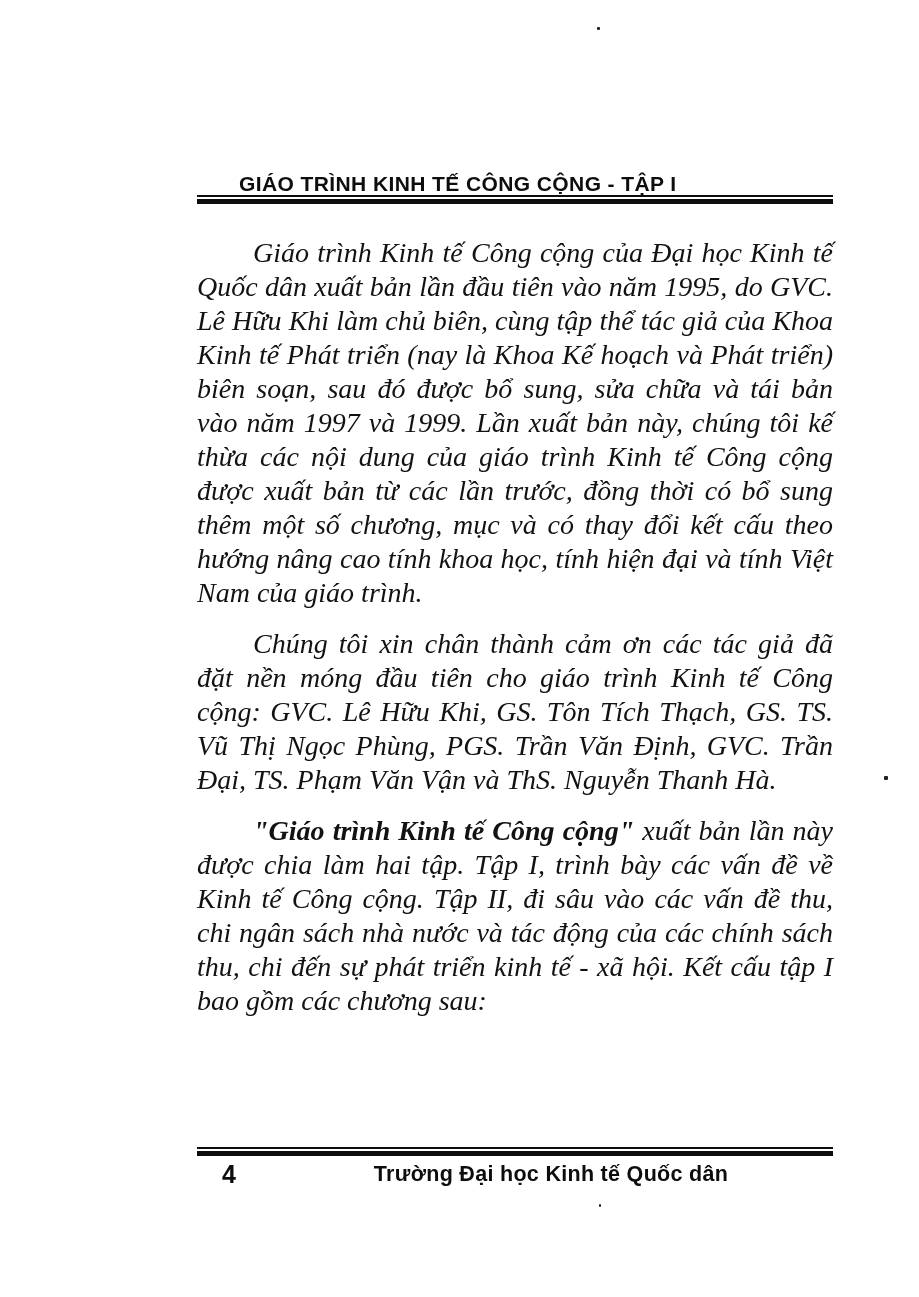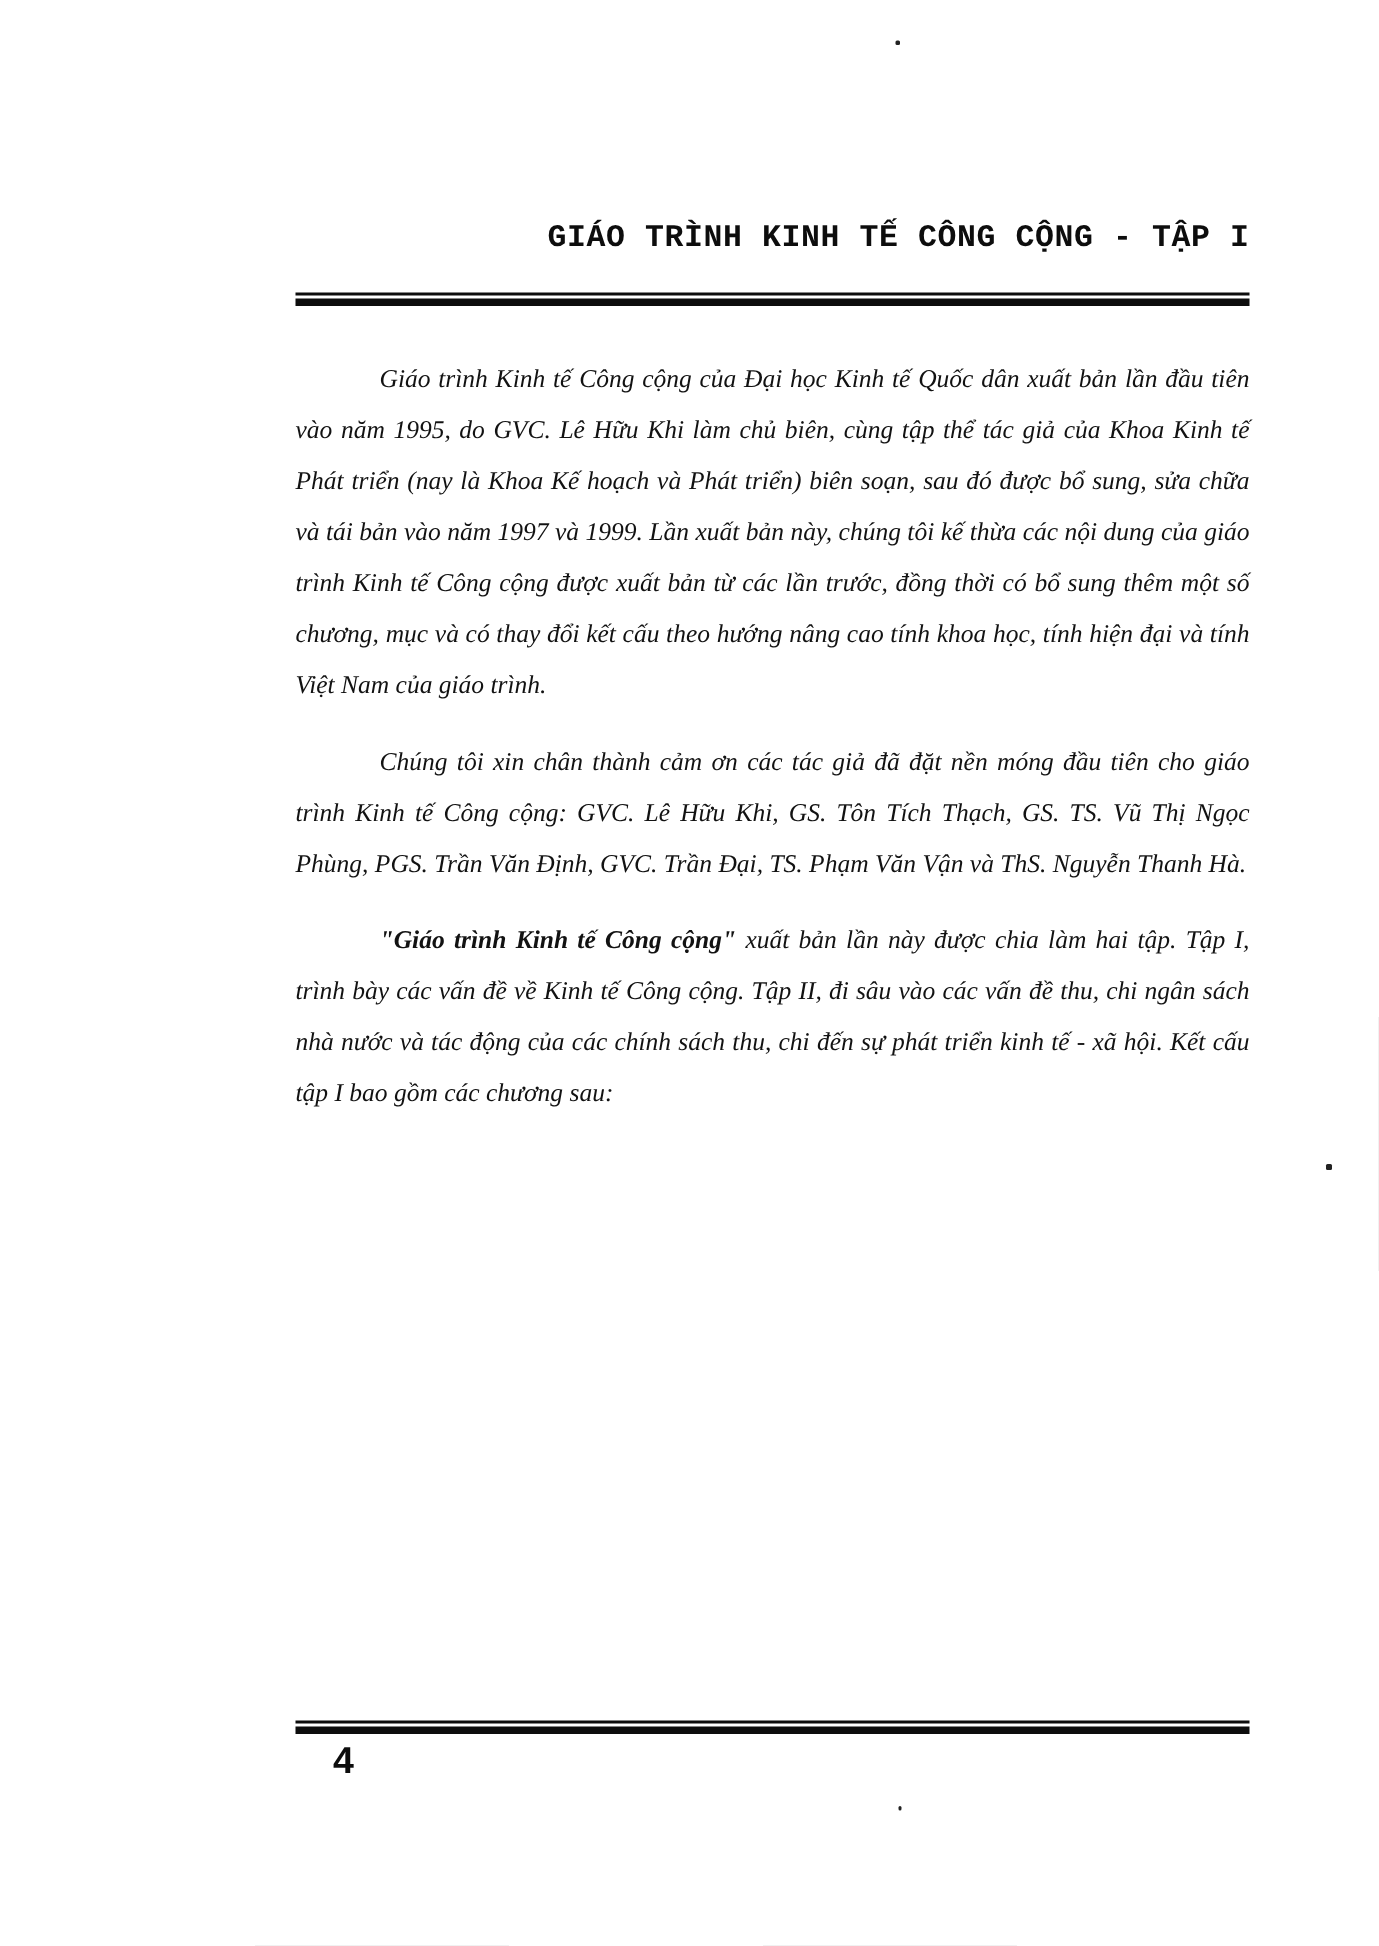--- a/index.html
+++ b/index.html
@@ -8,46 +8,46 @@
     width:919px;height:1297px;
     background:#ffffff;
     margin:0 auto;
     overflow:hidden;
     font-family:"Liberation Serif", serif;
     color:#121212;
   }
   
   .running-head{
     position:absolute;
-    left:197px;top:148px;width:636px;
-    text-align:right;
+    left:197px;top:172px;width:636px;
+    text-align:left;
     padding-left:42px;
     box-sizing:border-box;
-    font-family:Liberation Mono, monospace;
+    font-family:Liberation Sans, sans-serif;
     font-weight:bold;
     font-size:21px;
     letter-spacing:0.4px;
     color:#0d0d0d;
     white-space:nowrap;
   }
   .rule{position:absolute;left:197px;width:636px;}
   .rule .thin{height:2px;background:#0d0d0d;}
   .rule .gap{height:2px;}
   .rule .thick{height:5px;background:#0d0d0d;}
   .header-rule{top:195px;}
   .footer-rule{top:1147px;}
   
   .body-text{
     position:absolute;
     left:197px;top:236px;width:636px;
   }
   .body-text p{
     margin:0 0 17px 0;
     font-style:italic;
-    font-size:17px;
+    font-size:28px;
     line-height:34px;
     text-align:justify;
     text-indent:56px;
   }
   .body-text p .bold{font-weight:bold;}
   
   .footer-pageno{
     position:absolute;
     left:222px;top:1160px;
     font-family:"Liberation Sans", sans-serif;
@@ -98,18 +98,19 @@
   </div>
 
   <div class="rule footer-rule">
     <div class="thin"></div>
     <div class="gap"></div>
     <div class="thick"></div>
   </div>
 
   <div class="footer-pageno">4</div>
 
+  <div class="footer-institution">Trường Đại học Kinh tế Quốc dân</div>
 
   <div class="speck speck-1"></div>
   <div class="speck speck-2"></div>
   <div class="speck speck-3"></div>
 
 </div>
 
 </body></html>

